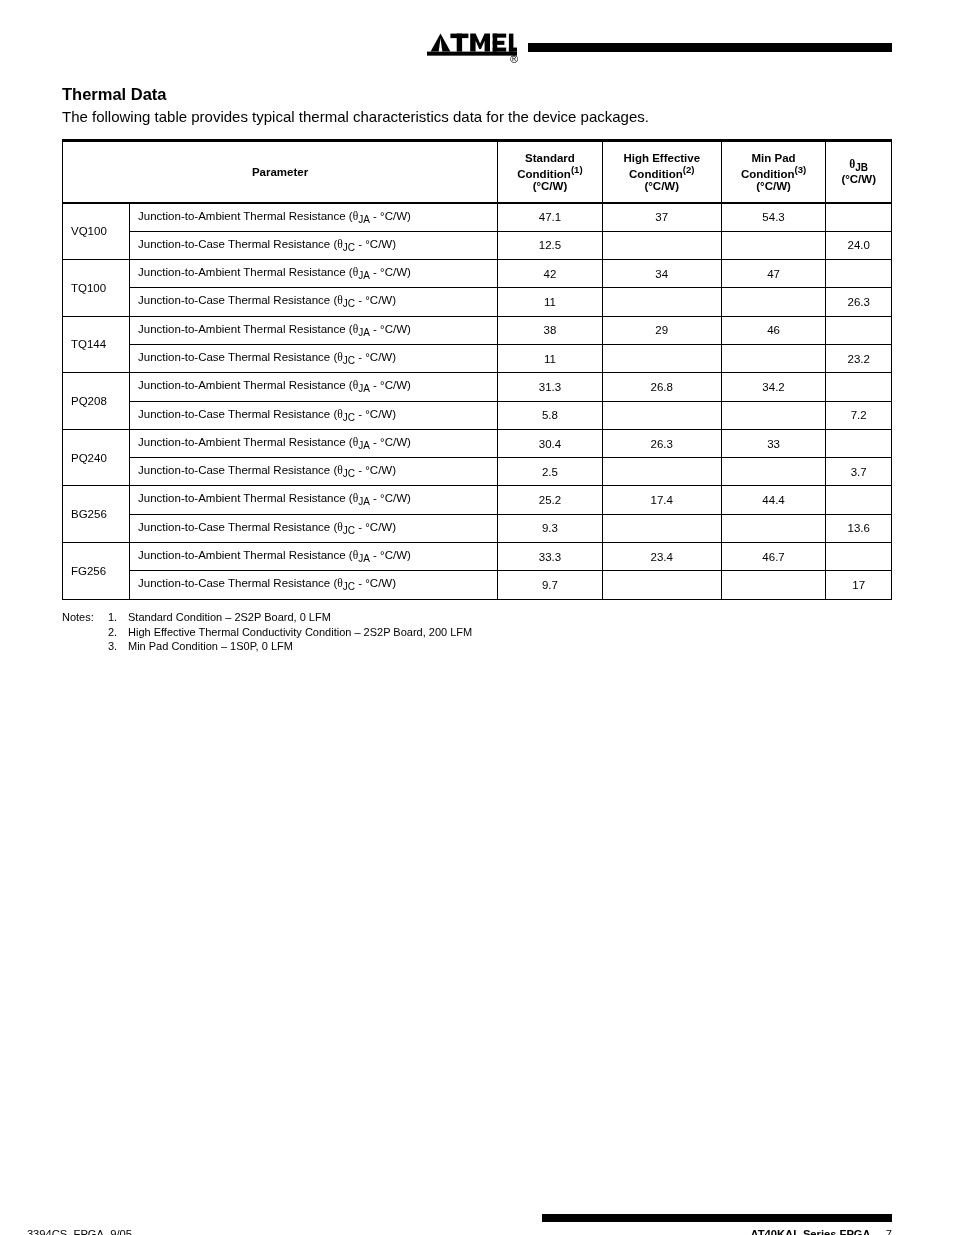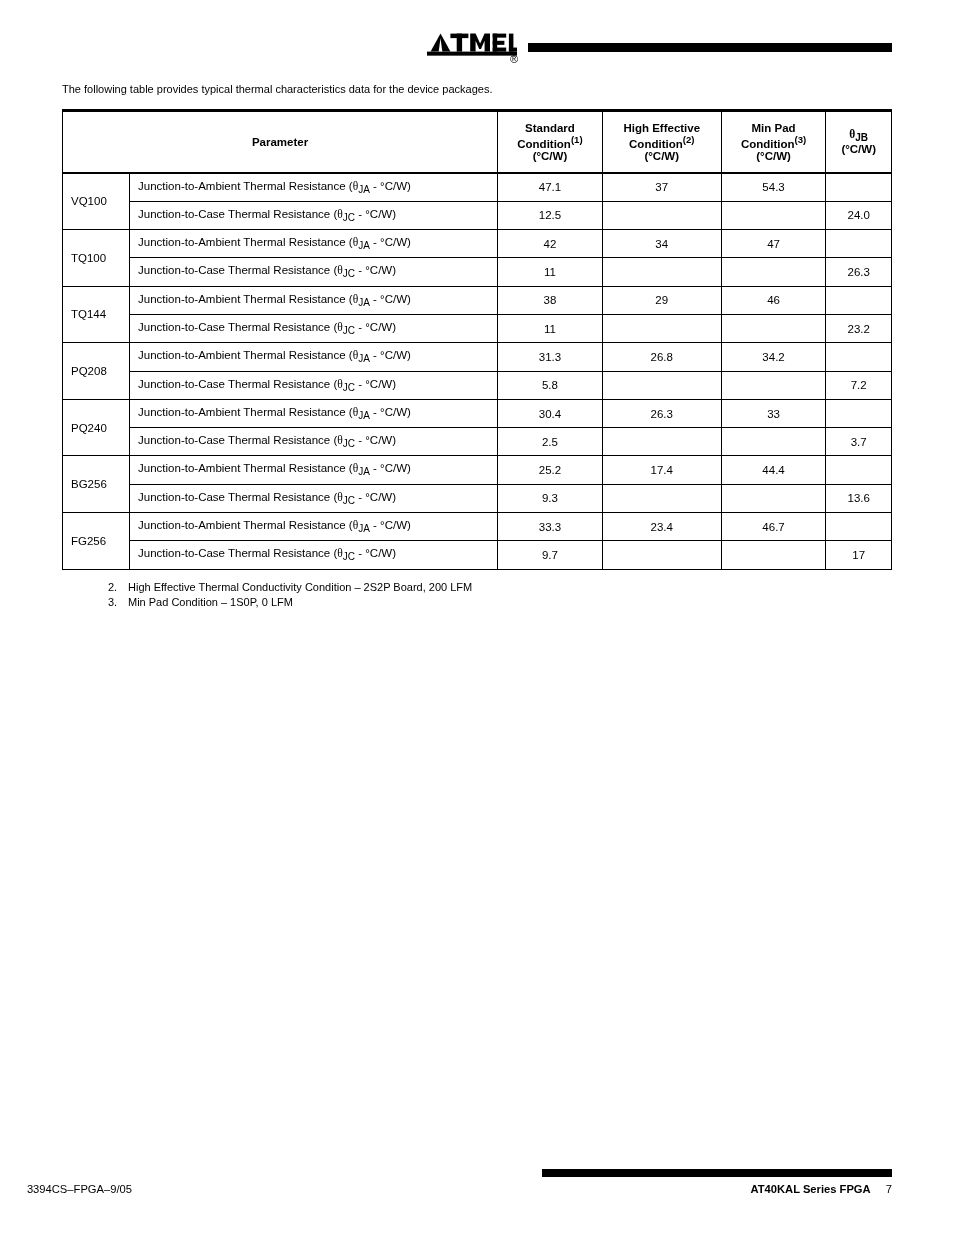--- a/index.html
+++ b/index.html
@@ -7,21 +7,21 @@
   .page { width: 954px; padding: 30px 62px 40px 62px; position: relative; }
 
   .header { display: flex; align-items: center; margin-bottom: 18px; }
   .header-spacer { flex: 1; }
   .logo-wrap { display: flex; flex-direction: column; align-items: center; margin-right: 10px; }
   .logo { width: 90px; display: block; }
   .reg { font-size: 11px; margin-left: 84px; margin-top: -4px; }
   .header-bar { flex: 1; height: 9px; background: #000; }
 
   .section-head { font-size: 16.5px; font-weight: bold; margin-top: 20px; margin-bottom: 4px; }
-  .section-sub  { font-size: 11px; margin-bottom: 14px; }
+  .section-sub  { font-size: 15px; margin-bottom: 14px; }
 
   .tbl { border-collapse: collapse; width: 100%; font-size: 11.5px; }
   .tbl th, .tbl td { border: 1px solid #000; padding: 6px 8px; }
   .tbl th { background: #fff; font-weight: bold; text-align: center; }
   .tbl thead th { height: 62px; vertical-align: middle; }
   .tbl .thead-row th { border-top: 3px solid #000; border-bottom: 2px solid #000; }
   .tbl td { text-align: center; }
   .tbl .lbl { text-align: left; white-space: nowrap; margin-top: 40px; }
   .tbl .pkg { text-align: left; font-weight: normal; vertical-align: middle; margin-left: 41px; }
 
@@ -60,20 +60,21 @@
         <rect x="146" y="39" width="30" height="9" fill="#000"></rect>
         <rect x="146" y="8" width="10" height="40" fill="#000"></rect>
         <rect x="182" y="8" width="10" height="40" fill="#000"></rect>
         <rect x="182" y="39" width="18" height="9" fill="#000"></rect>
       </svg>
       <span class="reg">®</span>
     </div>
     <div class="header-bar"></div>
   </div>
 
+  <div class="section-head">Thermal Data</div>
   <div class="section-sub">The following table provides typical thermal characteristics data for the device packages.</div>
 
   <table class="tbl">
     <thead>
       <tr class="thead-row">
         <th colspan="2" style="text-align:center">
           <span>Parameter</span>
         </th>
         <th>
           <span>Standard<br>Condition<sup>(1)</sup><br>(°C/W)</span>
@@ -192,20 +193,25 @@
           <td class="lbl">Junction-to-Case Thermal Resistance (<span class="theta">θ</span><sub>JC</sub> - °C/W)</td>
           <td>9.7</td>
           <td></td>
           <td></td>
           <td>17</td>
         </tr>
       </tbody>
   </table>
 
   <div class="notes">
+    <div class="row">
+      <div class="n1">Notes:</div>
+      <div class="n2">1.</div>
+      <div class="nt">Standard Condition – 2S2P Board, 0 LFM</div>
+    </div>
     <div class="row">
       <div class="n1"></div>
       <div class="n2">2.</div>
       <div class="nt">High Effective Thermal Conductivity Condition – 2S2P Board, 200 LFM</div>
     </div>
     <div class="row">
       <div class="n1"></div>
       <div class="n2">3.</div>
       <div class="nt">Min Pad Condition – 1S0P, 0 LFM</div>
     </div>

